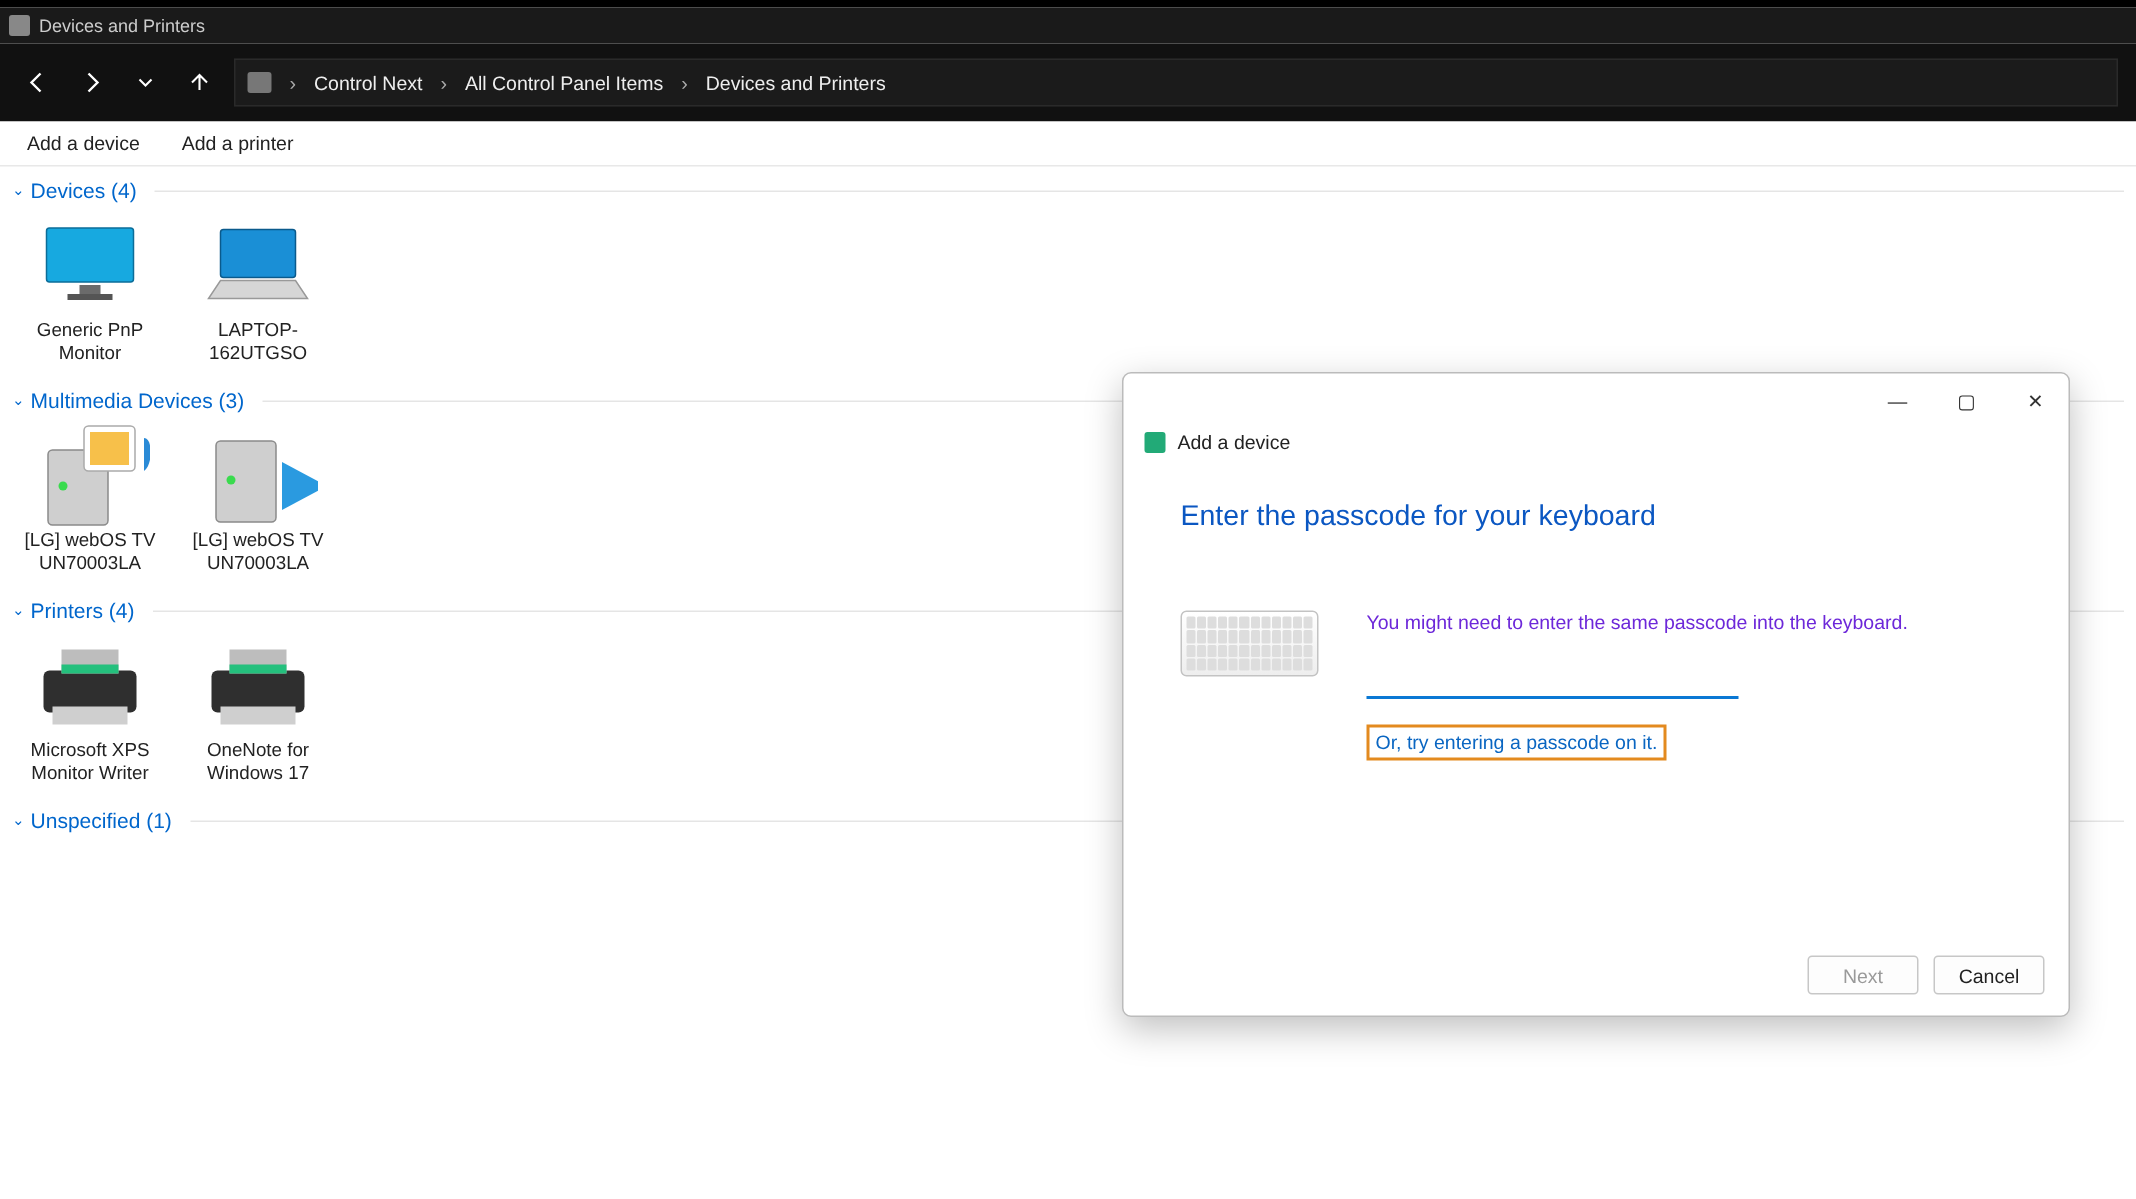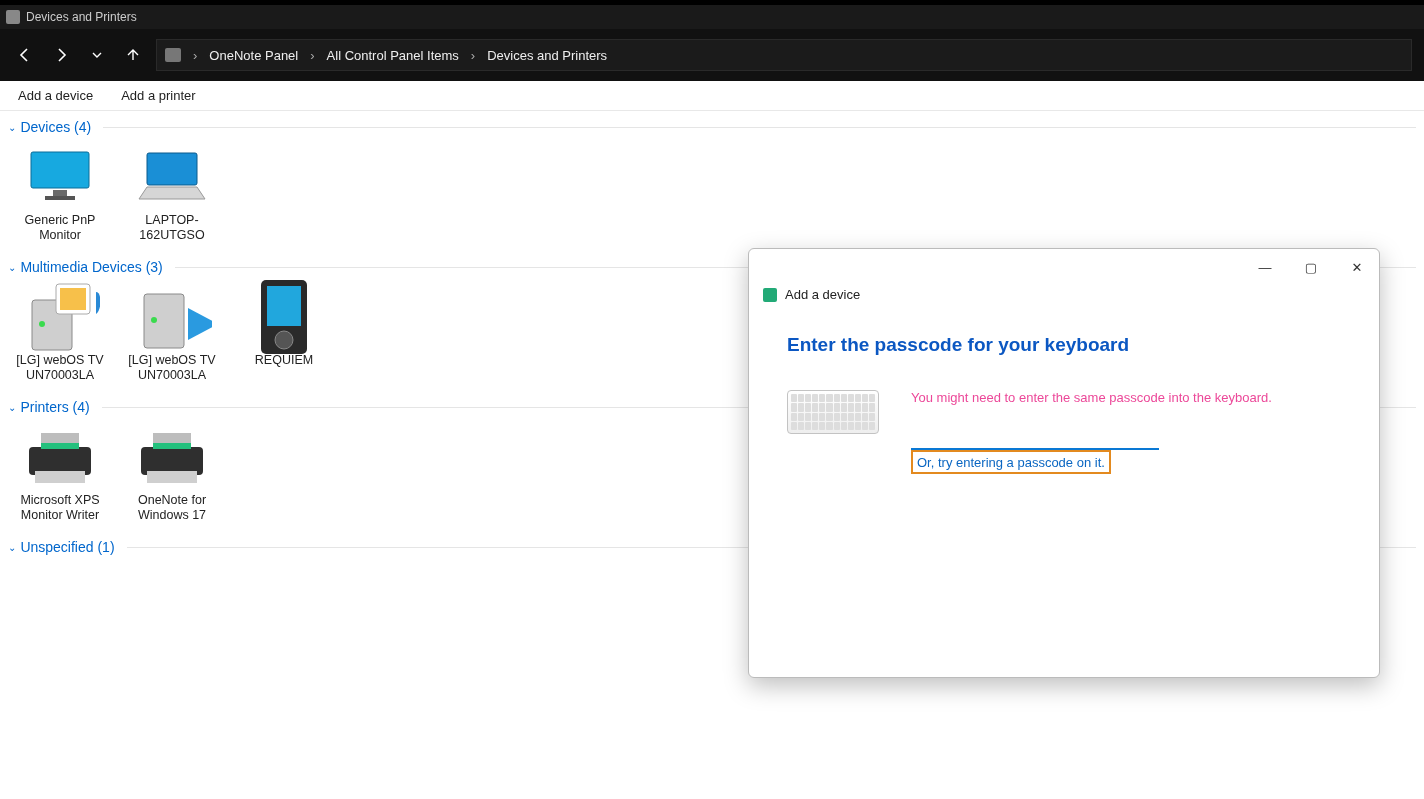--- a/index.html
+++ b/index.html
@@ -33,28 +33,28 @@
 
 svg { display:block; }
 
 
 .dialog { position:absolute; left:748px; top:248px; width:632px; height:430px; background:#fff; border:1px solid #bbb; border-radius:6px; box-shadow:0 8px 24px rgba(0,0,0,.25); display:flex; flex-direction:column; }
 .dlg-titlebar { height:36px; display:flex; align-items:center; justify-content:flex-end; gap:2px; }
 .dlg-titlebar .winbtn { width:44px; height:30px; display:flex; align-items:center; justify-content:center; font-size:13px; color:#333; }
 .dlg-caption { display:flex; align-items:center; gap:8px; padding:2px 14px 8px; font-size:13px; color:#222; }
 .dlg-caption .cicon { width:14px; height:14px; background:#2a7; display:inline-block; border-radius:2px; position:relative; }
 .dlg-body { flex:1; padding:24px 38px 10px; }
-.dlg-h1 { color:#0b57c2; font-size:19px; font-weight:700; margin-bottom:34px; }
+.dlg-h1 { color:#0b57c2; font-size:19px; font-weight:400; margin-bottom:51px; }
 .dlg-row { display:flex; gap:32px; }
 .kbd { width:92px; height:44px; border:1px solid #c3c3c3; border-radius:4px; background:linear-gradient(#fff,#eee); padding:3px; display:grid; grid-template-columns:repeat(12,1fr); grid-auto-rows:1fr; gap:1px; }
 .kbd i { background:#ddd; border-radius:1px; display:block; }
 .dlg-right { flex:1; }
-.dlg-hint { font-size:13px; color:#ec4899; margin-bottom:24px; }
+.dlg-hint { font-size:13px; color:#6d28d9; margin-bottom:24px; }
 .passcode { width:248px; height:20px; border:none; border-bottom:2px solid #0a78d4; font-size:13px; padding:0 2px; outline:none; }
-.linkbox { display:inline-block; margin-top:0; border:2px solid #e38a1f; padding:1px 4px; }
+.linkbox { display:inline-block; margin-top:17px; border:2px solid #e38a1f; padding:1px 4px; }
 .linkbox a { color:#0a66c2; font-size:13px; text-decoration:none; }
 .dlg-footer { padding:10px 16px 14px; display:flex; justify-content:flex-end; gap:10px; }
 .btn { min-width:74px; height:26px; border:1px solid #c7c7c7; background:#fdfdfd; border-radius:3px; font-size:13px; color:#222; padding:0 14px; }
 .btn.disabled { color:#9a9a9a; }
 </style>
 </head>
 <body>
 
 <div class="topbar"></div>
 
@@ -80,21 +80,21 @@
       </svg>
   </div>
   <div class="navbtn">
     <svg width="16" height="16" viewBox="0 0 16 16">
         <path d="M8 13V3M3 8l5-5 5 5" stroke="#fff" stroke-width="1.4" fill="none"></path>
       </svg>
   </div>
   <div class="addrbar">
     <span class="aicon"></span>
     <span class="sep">›</span>
-    <span class="seg">OneNote Panel</span>
+    <span class="seg">Control Next</span>
     <span class="sep">›</span>
     <span class="seg">All Control Panel Items</span>
     <span class="sep">›</span>
     <span class="seg">Devices and Printers</span>
   </div>
 </div>
 
 <div class="cmdbar">
   <span>Add a device</span>
   <span>Add a printer</span>
@@ -150,30 +150,20 @@
     <div class="item">
       <div class="iconbox">
         <svg width="90" height="78">
             <rect x="12" y="16" width="40" height="54" rx="3" fill="#cfcfcf" stroke="#8a8a8a"></rect>
             <circle cx="22" cy="42" r="3" fill="#3adb4e"></circle>
             <polygon points="56,30 86,46 56,62" fill="#2a9ae0"></polygon>
           </svg>
       </div>
       <div class="label">[LG] webOS TV UN70003LA</div>
     </div>
-    <div class="item">
-      <div class="iconbox">
-        <svg width="54" height="78">
-            <rect x="4" y="2" width="46" height="74" rx="5" fill="#2a2a2a"></rect>
-            <rect x="10" y="8" width="34" height="40" fill="#21a7dd"></rect>
-            <circle cx="27" cy="62" r="9" fill="#555" stroke="#888"></circle>
-          </svg>
-      </div>
-      <div class="label">REQUIEM</div>
-    </div>
   </div>
 
   <div class="grouphdr">
     <span class="chev">⌄</span>
     <span>Printers (4)</span>
     <span class="hr"></span>
   </div>
   <div class="groupitems">
     <div class="item">
       <div class="iconbox">
@@ -274,13 +264,17 @@
       </div>
       <div class="dlg-right">
         <div class="dlg-hint">You might need to enter the same passcode into the keyboard.</div>
         <input class="passcode" type="text" value="" style="">
         <div class="linkbox">
           <a href="#">Or, try entering a passcode on it.</a>
         </div>
       </div>
     </div>
   </div>
+  <div class="dlg-footer">
+    <button class="btn disabled">Next</button>
+    <button class="btn">Cancel</button>
+  </div>
 </div>
 
 </body></html>

